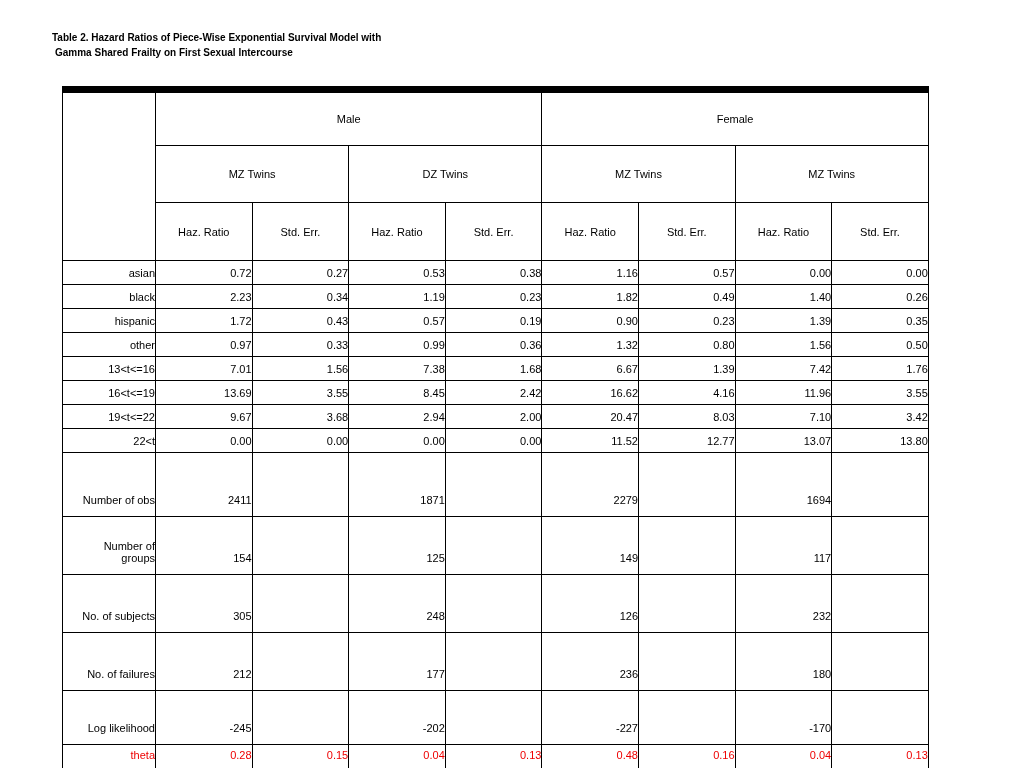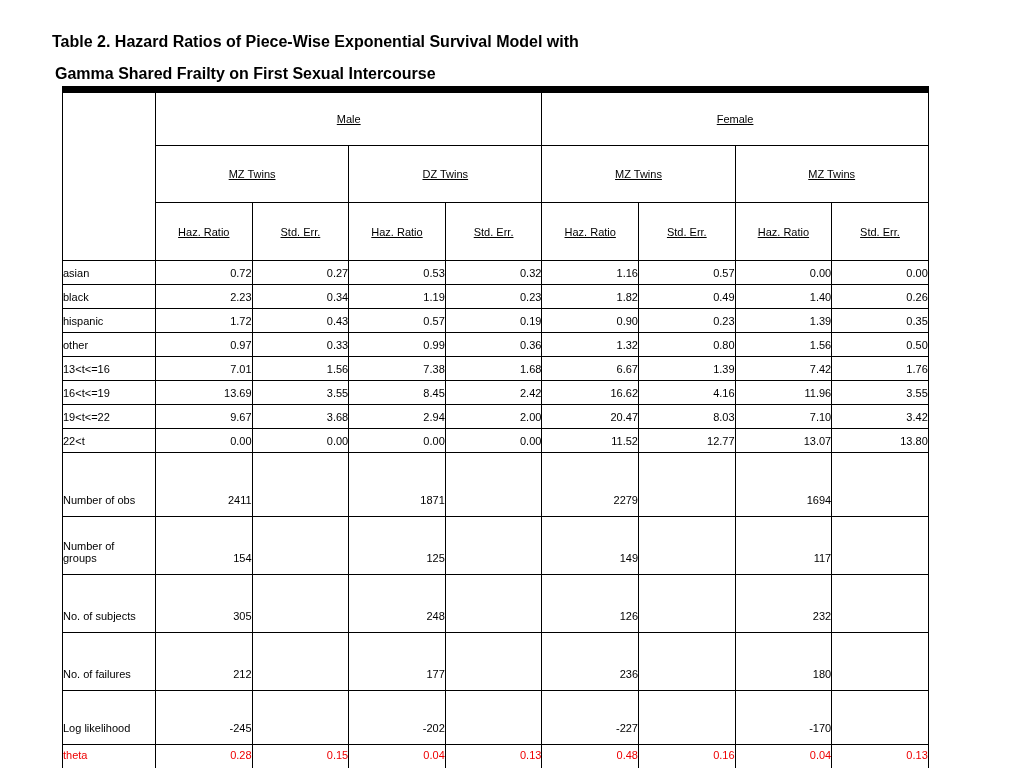--- a/index.html
+++ b/index.html
@@ -11,26 +11,26 @@
     overflow: hidden;
     position: relative;
     font-family: "Liberation Sans", sans-serif;
     color: #000;
   }
 
   .title {
     position: absolute;
     left: 52px;
     top: 30px;
-    font-size: 16px;
+    font-size: 10px;
     font-weight: bold;
     line-height: 1.5;
     color: #000;
   }
-  .title .line2 { padding-left: 3px; margin-top: 8px; }
+  .title .line2 { padding-left: 3px; }
 
   table.haz {
     position: absolute;
     left: 62px;
     top: 86px;
     width: 866px;
     border-collapse: collapse;
     table-layout: fixed;
     border-top: 7px solid #000;
   }
@@ -41,33 +41,32 @@
     padding: 0;
     color: inherit;
     overflow: hidden;
   }
   
   tr.h1 { height: 56px; }
   tr.h2 { height: 57px; }
   tr.h3 { height: 58px; }
   table.haz thead th {
     vertical-align: middle;
-    text-decoration: underline;
   }
   td.corner { background: #fff; }
 
   
   tr.data-row  { height: 24px; }
   tr.sum-row   { height: 58px; }
   tr.sum-row.obs    { height: 64px; }
   tr.sum-row.loglik { height: 54px; }
   tr.theta-row { height: 26px; font-weight: bold; }
 
   td.label {
-    text-align: left;
+    text-align: right;
     padding-left: 8px;
     vertical-align: middle;
     white-space: pre-line;
   }
   td.num {
     text-align: right;
     padding-right: 10px;
     vertical-align: middle;
   }
   tr.sum-row td.label,
@@ -123,21 +122,21 @@
       <th>Haz. Ratio</th>
       <th>Std. Err.</th>
     </tr>
   </thead>
   <tbody>
       <tr class="data-row">
         <td class="label">asian</td>
         <td class="num">0.72</td>
         <td class="num">0.27</td>
         <td class="num">0.53</td>
-        <td class="num">0.32</td>
+        <td class="num">0.38</td>
         <td class="num">1.16</td>
         <td class="num">0.57</td>
         <td class="num">0.00</td>
         <td class="num">0.00</td>
       </tr>
       <tr class="data-row">
         <td class="label">black</td>
         <td class="num">2.23</td>
         <td class="num">0.34</td>
         <td class="num">1.19</td>

